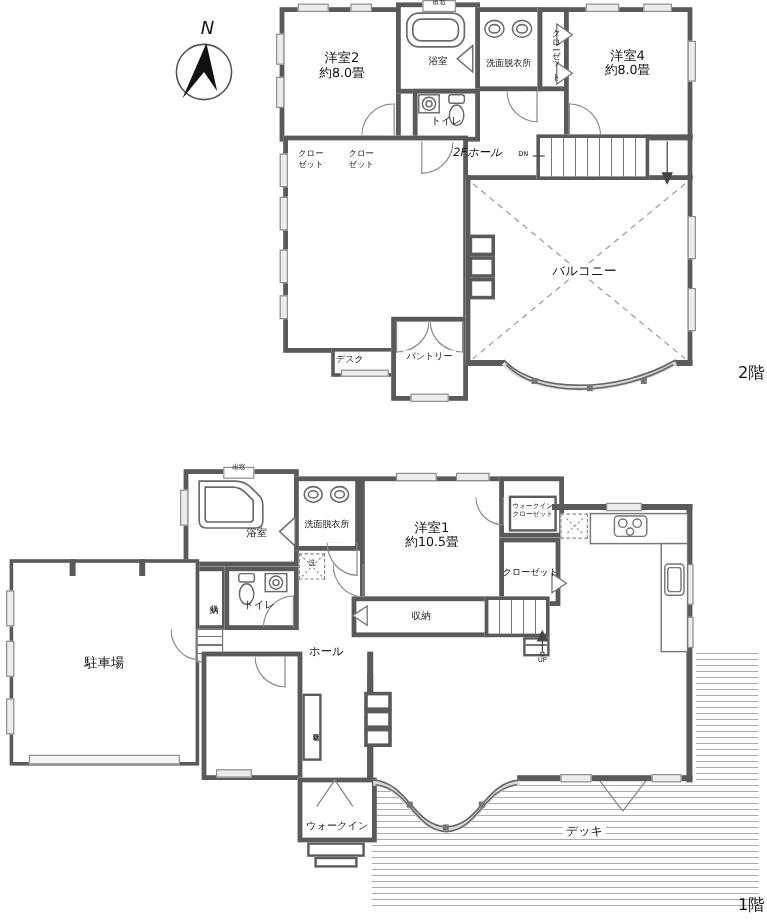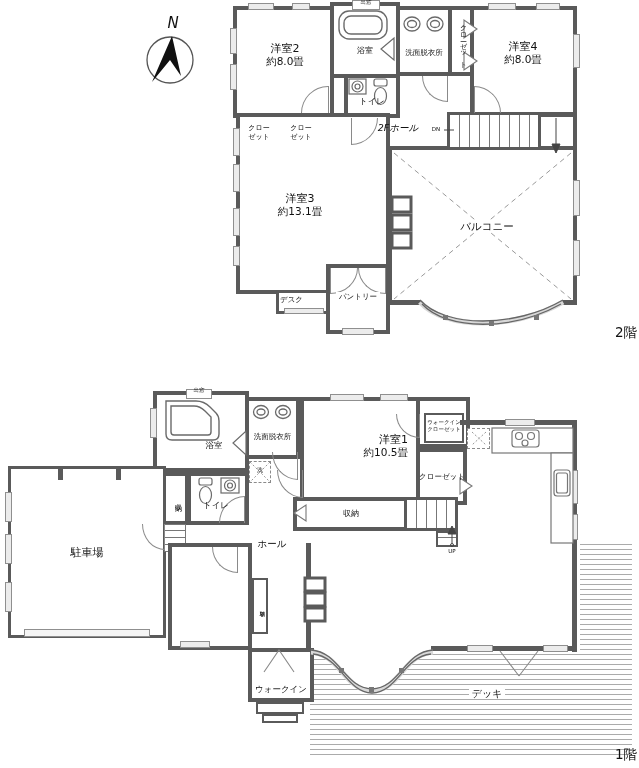--- a/index.html
+++ b/index.html
@@ -308,30 +308,26 @@
   <div class="lbl" style="left:284px;top:124px;width:34px;font-size:7px;">
     <span>クロー</span>
       <span>ゼット</span>
   </div>
   <div class="lbl" style="left:368px;top:122px;width:60px;font-size:9.5px;font-style:italic;">
       <span>2Fホール</span>
     </div>
   <div class="lbl" style="left:428px;top:126px;width:16px;font-size:5.5px;">
       <span>DN</span>
     </div>
-  <div class="lbl" style="left:252px;top:192px;width:96px;font-size:11px;">
-    <span>洋室3</span>
-      <span style="font-size:10.5px">約13.1畳</span>
-  </div>
   <div class="lbl" style="left:280px;top:295px;width:22px;font-size:7.5px;">
       <span>デスク</span>
     </div>
   <div class="lbl" style="left:328px;top:292px;width:60px;font-size:7.5px;"><span class="chip" style="display:inline">パントリー</span></div>
   <div class="lbl" style="left:452px;top:220px;width:70px;font-size:10.5px;"><span class="chip" style="display:inline">バルコニー</span></div>
-  <div class="lbl" style="left:587px;top:324px;width:50px;font-size:13.5px;text-align:right;">
+  <div class="lbl" style="left:587px;top:303px;width:50px;font-size:13.5px;text-align:right;">
       <span>2階</span>
     </div>
 
   <div class="lbl" style="left:173px;top:387px;width:52px;font-size:5.5px;">
       <span>出窓</span>
     </div>
   <div class="lbl" style="left:196px;top:440px;width:36px;font-size:8.5px;">
       <span>浴室</span>
     </div>
   <div class="lbl" style="left:247px;top:432px;width:51px;font-size:7.5px;">
@@ -339,21 +335,21 @@
     </div>
   <div class="lbl" style="left:253px;top:466px;width:14px;font-size:6px;">
       <span>洗</span>
     </div>
   <div class="lbl v" style="left:169px;top:486px;width:13px;height:26px;font-size:7px;">
       <span>収納</span>
     </div>
   <div class="lbl" style="left:192px;top:500px;width:48px;font-size:8.5px;">
       <span>トイレ</span>
     </div>
-  <div class="lbl" style="left:312px;top:433px;width:96px;font-size:11px;text-align:right;">
+  <div class="lbl" style="left:312px;top:433px;width:96px;font-size:11px;">
     <span>洋室1</span>
       <span style="font-size:10.5px">約10.5畳</span>
   </div>
   <div class="lbl" style="left:425px;top:419px;width:38px;font-size:5.5px;">
     <span>ウォークイン</span>
       <span>クローゼット</span>
   </div>
   <div class="lbl" style="left:419px;top:472px;width:46px;font-size:7.5px;">
       <span>クローゼット</span>
     </div>

